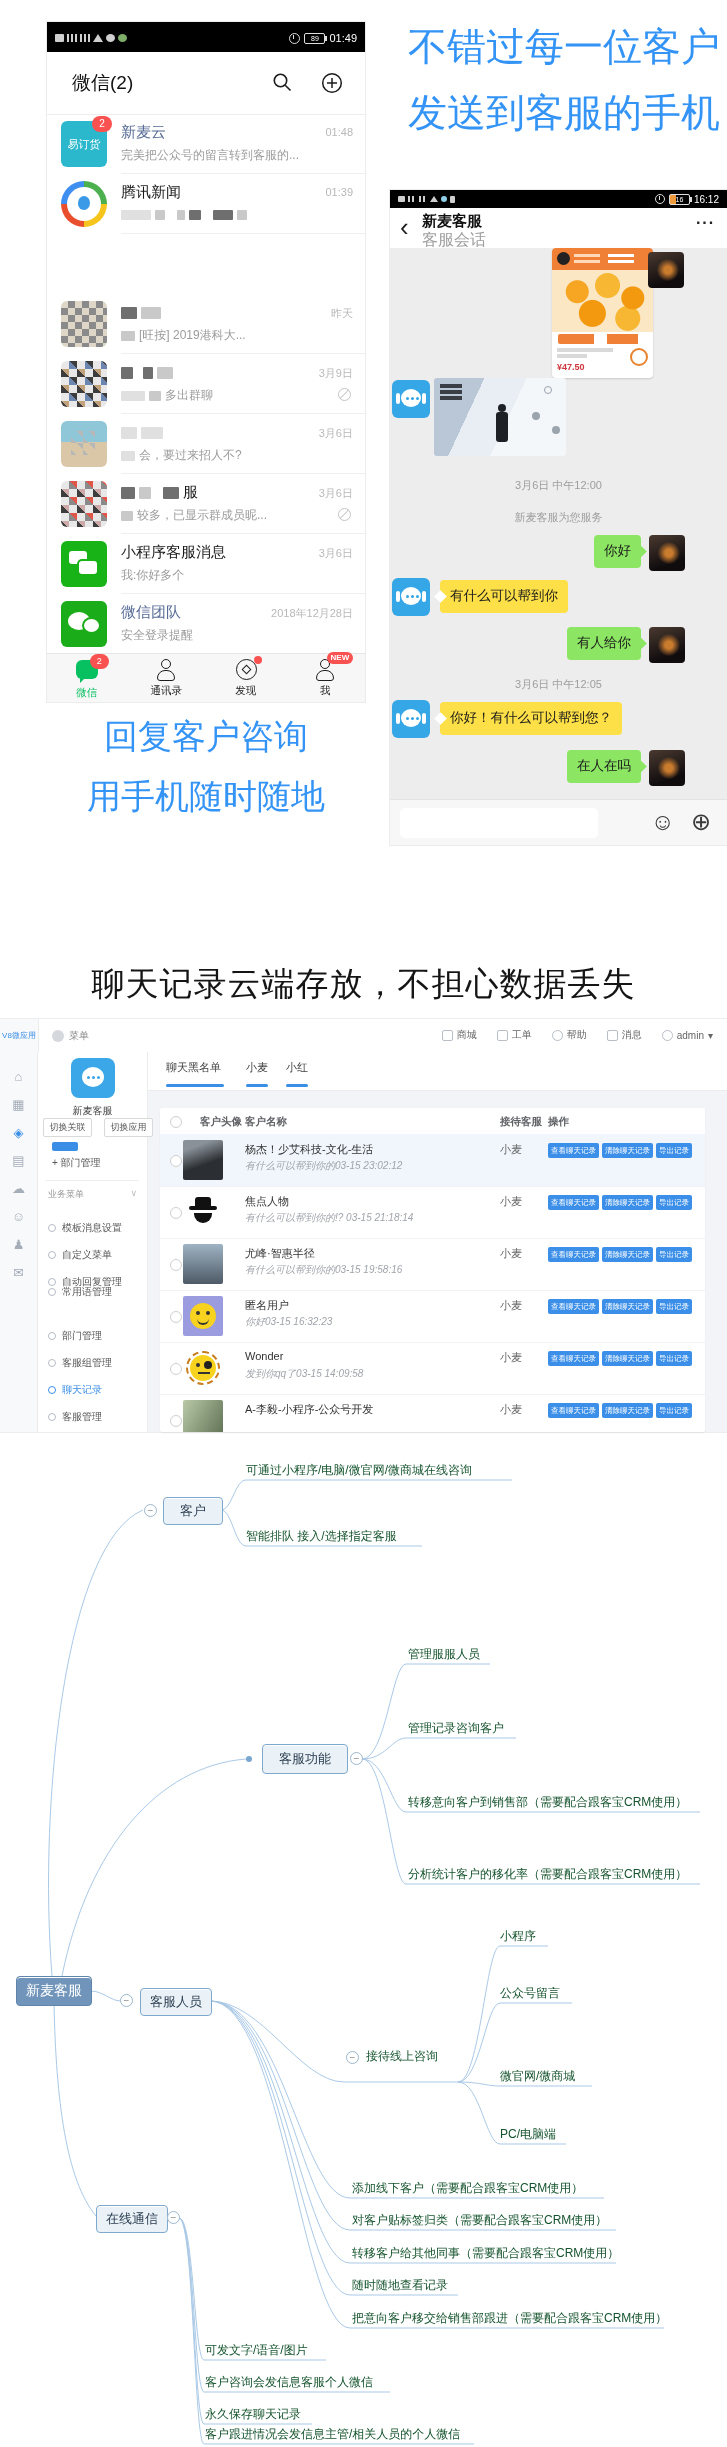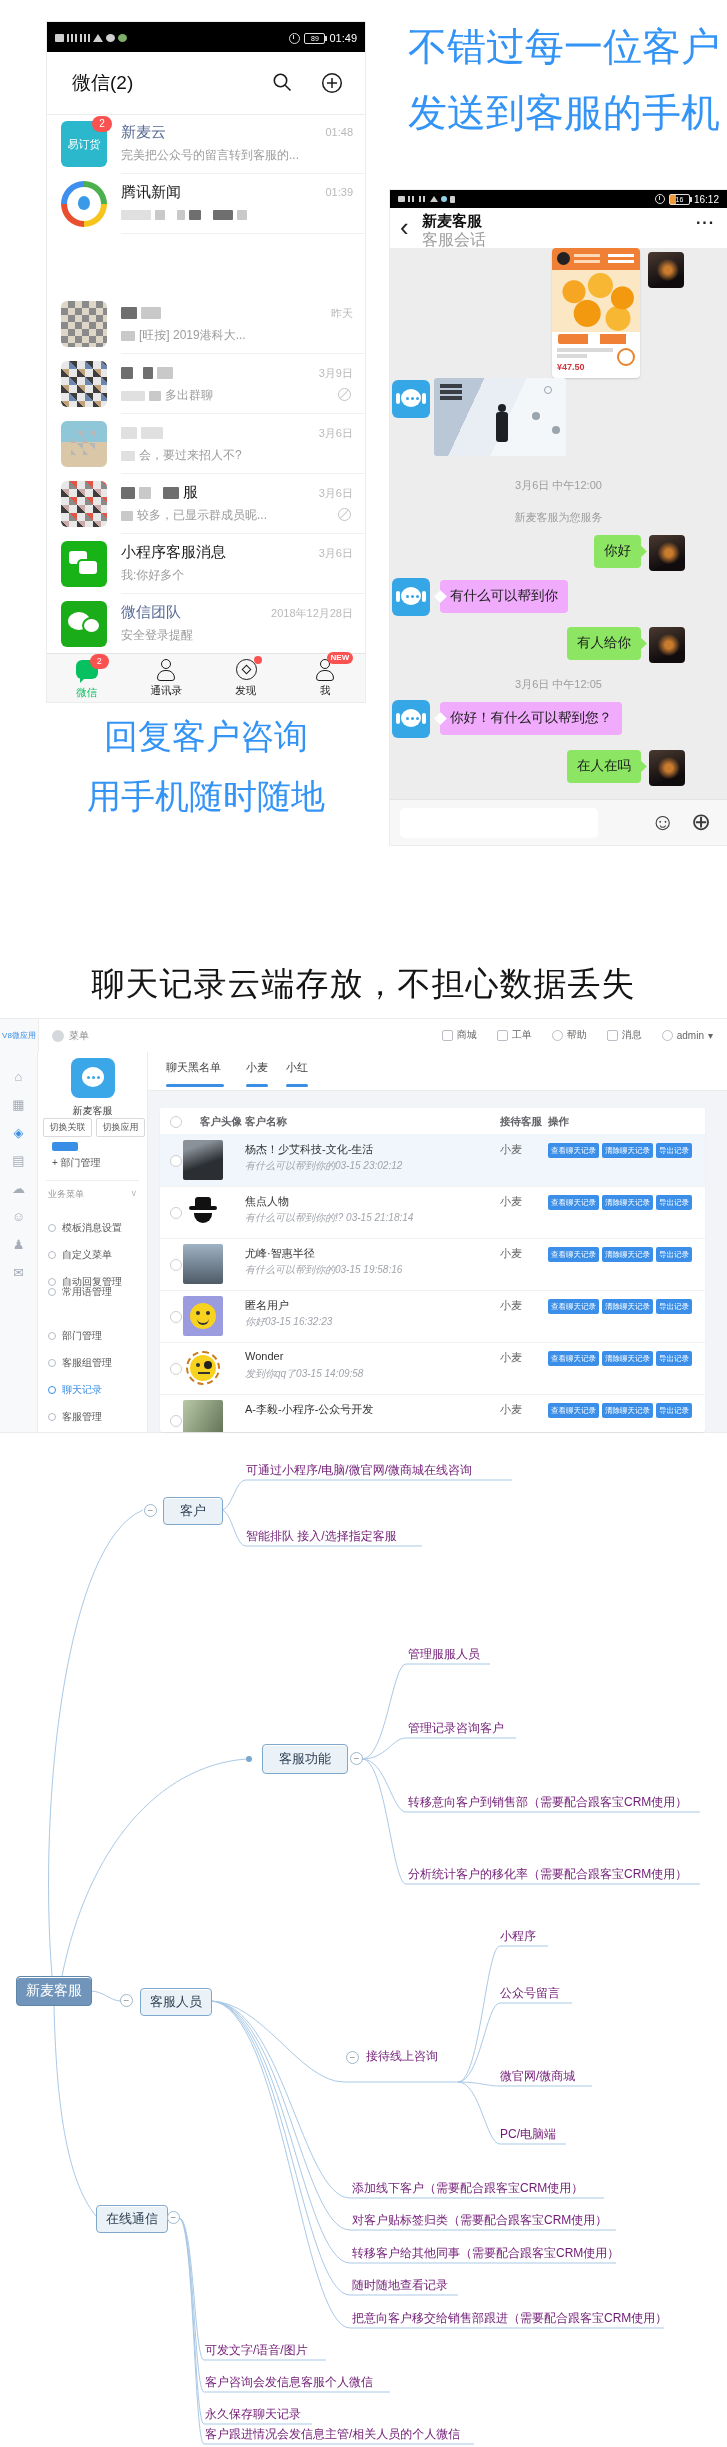--- a/index.html
+++ b/index.html
@@ -68,21 +68,21 @@
   .rdot{position:absolute;right:-4px;top:-2px;width:8px;height:8px;background:#fa5151;border-radius:50%}
   
   .slogan{position:absolute;color:#3494f6;font-weight:500;text-align:center;white-space:nowrap}
   .heading{position:absolute;left:0;width:727px;text-align:center;font-size:33px;color:#151515;letter-spacing:1px}
   
   .kf-head{position:absolute;left:0;top:18px;right:0;height:40px;background:#fff;border-bottom:1px solid #e8e8e8}
   .chatarea{position:absolute;left:0;top:58px;right:0;height:552px;background:#ededed}
   .ctime{position:absolute;left:0;right:0;text-align:center;font-size:11px;color:#9e9e9e}
   .bub{position:absolute;padding:8px 10px;font-size:13.5px;border-radius:4px;line-height:1.25;white-space:nowrap}
   .bub.g{background:#8ce663}.bub.g::after{content:"";position:absolute;right:-4px;top:12px;width:9px;height:9px;background:#8ce663;transform:rotate(45deg)}
-  .bub.w{background:#f0abfc}.bub.w::after{content:"";position:absolute;left:-4px;top:12px;width:9px;height:9px;background:#fff;transform:rotate(45deg)}
+  .bub.w{background:#fde047}.bub.w::after{content:"";position:absolute;left:-4px;top:12px;width:9px;height:9px;background:#fff;transform:rotate(45deg)}
   .cav{position:absolute;width:36px;height:36px;border-radius:4px;background:radial-gradient(circle at 55% 50%,#c97b2e 0 14%,rgba(0,0,0,0) 42%),linear-gradient(160deg,#4a3a30,#100c0e 75%)}
   .sav{position:absolute;width:38px;height:38px;border-radius:6px;background:#35a6e6}
   .sav .c{position:absolute;left:9px;top:9px;width:20px;height:18px;background:#fff;border-radius:50%}
   .sav .d{position:absolute;left:14px;top:17px;width:3px;height:3px;border-radius:50%;background:#35a6e6;box-shadow:5px 0 0 #35a6e6,10px 0 0 #35a6e6}
   .sav .e{position:absolute;left:4px;top:13px;width:4px;height:11px;background:#fff;border-radius:2px;box-shadow:26px 0 0 #fff}
   .game{position:absolute;background:linear-gradient(115deg,#b9c7d6 0 30%,#e8eef3 30% 55%,#f4f7fa 55%);border-radius:3px}
   .game .fig{position:absolute;left:62px;top:34px;width:12px;height:30px;background:#1d2126;border-radius:3px}
   .game .fig::before{content:"";position:absolute;left:2px;top:-8px;width:8px;height:8px;background:#1d2126;border-radius:50%}
   .game .hud{position:absolute;left:6px;top:6px;width:22px;height:4px;background:#3a3f45;box-shadow:0 6px 0 #3a3f45,0 12px 0 #3a3f45}
   .game .dots{position:absolute;right:14px;top:8px;width:6px;height:6px;border:1px solid #9aa4ad;border-radius:50%;box-shadow:-12px 26px 0 #9aa4ad,8px 40px 0 #9aa4ad}
@@ -108,21 +108,21 @@
   .anav .nit{display:flex;align-items:center;gap:4px}
   .anav .sq{width:9px;height:9px;border:1px solid #b9bec6;border-radius:2px}
   .rail{position:absolute;left:0;top:33px;width:38px;height:380px;background:#f8f9fb;border-right:1px solid #ececec;display:flex;flex-direction:column;align-items:center;padding-top:18px;gap:15px;box-sizing:border-box}
   .rail span{font-size:13px;color:#a5adb8;line-height:13px}
   .rail span.on{color:#3a8ee6}
   .apanel{position:absolute;left:38px;top:33px;width:110px;height:380px;background:#fff;border-right:1px solid #ececec;box-sizing:border-box}
   .alogo{position:absolute;left:33px;top:6px;width:44px;height:40px;border-radius:8px;background:#3ba7e8}
   .alogo .c{position:absolute;left:11px;top:9px;width:22px;height:20px;background:#fff;border-radius:50%}
   .alogo .d{position:absolute;left:16px;top:18px;width:3px;height:3px;border-radius:50%;background:#3ba7e8;box-shadow:5px 0 0 #3ba7e8,10px 0 0 #3ba7e8}
   .aname{position:absolute;left:0;right:0;top:52px;text-align:center;font-size:10px;color:#444}
-  .abtns{position:absolute;left:5px;top:66px;display:flex;gap:4px}
+  .abtns{position:absolute;left:5px;top:66px;display:flex;gap:12px}
   .abtn{width:47px;height:17px;border:1px solid #d9d9d9;border-radius:2px;font-size:9px;color:#555;text-align:center;line-height:17px;background:#fff}
   .chip{position:absolute;left:14px;top:90px;width:26px;height:9px;background:#3a8ee6;border-radius:2px}
   .amore{position:absolute;left:14px;top:104px;font-size:10px;color:#555}
   .adiv{position:absolute;left:8px;right:8px;top:128px;border-top:1px solid #eee}
   .asec{position:absolute;left:10px;top:136px;right:10px;font-size:9px;color:#999}
   .asec .car{float:right;color:#bbb}
   .aitem{position:absolute;left:10px;right:4px;height:27px;font-size:10px;color:#555;display:flex;align-items:center;gap:6px;white-space:nowrap}
   .aitem .gear{width:8px;height:8px;border:1.4px solid #b6bcc4;border-radius:50%;box-sizing:border-box;flex:none}
   .aitem.on{color:#3a8ee6}.aitem.on .gear{border-color:#3a8ee6}
   .amain{position:absolute;left:148px;top:33px;right:0;height:380px}
@@ -152,21 +152,21 @@
   .face::before{content:"";position:absolute;left:6px;top:8px;width:4px;height:4px;background:#333;border-radius:50%;box-shadow:10px 0 0 #333}
   .face::after{content:"";position:absolute;left:7px;top:13px;width:12px;height:7px;border-bottom:2px solid #333;border-radius:0 0 10px 10px}
   .av5 .face{outline:2px dashed #c87d1e;outline-offset:2px}
   .av5 .face::before{box-shadow:none}
   .av5 .face::after{border-bottom:none;border-top:2px solid #333;top:17px;left:8px}
   .av5 .patch{position:absolute;left:14px;top:6px;width:8px;height:8px;background:#222;border-radius:50%}
   
   .mm-svg{position:absolute;left:0;top:1380px;pointer-events:none}
   .mm-box{position:absolute;background:#eaf2f8;border:1px solid #7fa9cc;border-radius:4px;font-size:13px;color:#2c3e50;display:flex;align-items:center;justify-content:center;box-shadow:inset 0 1px 0 #fff}
   .mm-root{background:#7195ba;border-color:#5f85ab;color:#fff;font-size:14px}
-  .mm-label{position:absolute;font-size:12px;color:#701a75;white-space:nowrap}
+  .mm-label{position:absolute;font-size:12px;color:#14532d;white-space:nowrap}
   .mm-toggle{position:absolute;width:13px;height:13px;background:#fff;border:1px solid #9db8cc;border-radius:50%;font-size:10px;line-height:11px;text-align:center;color:#8a8a8a;box-sizing:border-box}
 </style>
 </head>
 <body>
 
 <div class="page">
 
   <div class="phone" style="left:47px;top:22px;width:318px;height:680px">
     <div class="sb" style="height:32px">
       <span class="ic"></span>
@@ -312,21 +312,21 @@
       <span class="sbtime" style="font-size:10px">16:12</span>
     </div>
     <div class="kf-head">
       <span class="abs" style="left:10px;top:4px;font-size:26px;color:#222">‹</span>
       <span class="abs" style="left:32px;top:4px;font-size:15px;font-weight:bold;color:#111">新麦客服</span>
       <span class="abs" style="left:32px;top:22px;font-size:16px;color:#9e9e9e">客服会话</span>
       <span class="abs" style="right:12px;top:6px;font-size:16px;font-weight:bold;color:#222;letter-spacing:1px">···</span>
     </div>
     <div class="chatarea">
 
-      <div class="pcard" style="left:162px;top:0px;width:88px;height:130px">
+      <div class="pcard" style="left:162px;top:0px;width:101px;height:130px">
         <div class="ph"></div>
         <div class="pimg"></div>
         <div class="pbtn"></div>
         <div class="ptxt">
           <div style="width:56px;height:4px;background:#d9d9d9;margin-bottom:2px"></div>
           <div style="width:30px;height:4px;background:#d9d9d9;margin-bottom:3px"></div>
           <span class="price">¥47.50</span>
         </div>
         <div class="pbadge"></div>
       </div>

